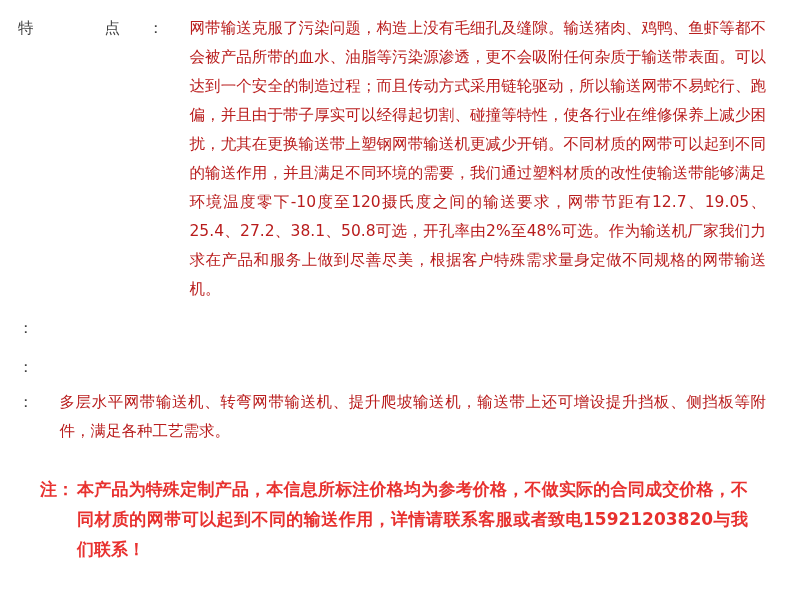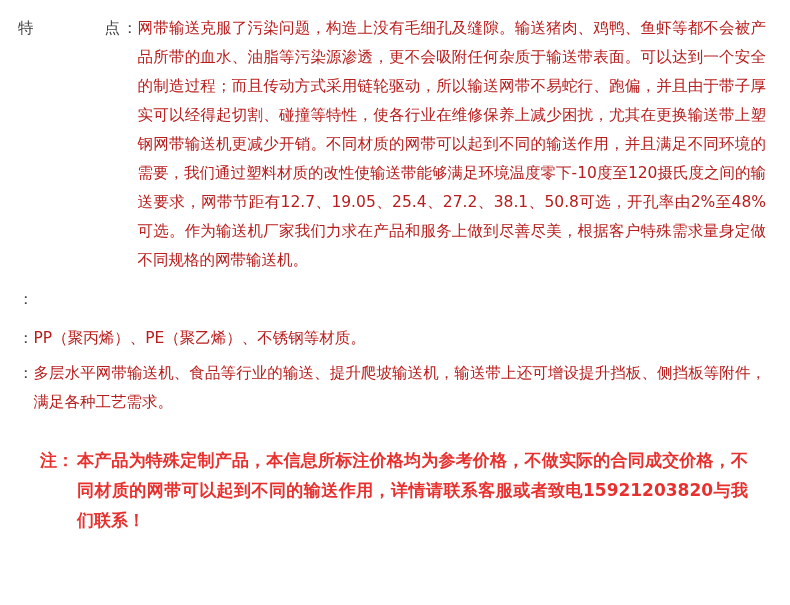--- a/index.html
+++ b/index.html
@@ -18,20 +18,21 @@
     position: relative;
     width: 790px;
     height: 605px;
     box-sizing: border-box;
     padding: 14px 24px 0 18px;
   }
   .spec-row {
     display: flex;
     align-items: flex-start;
     margin-bottom: 10px;
+    gap: 26px;
   }
   .spec-label {
     flex: 0 0 104px;
     width: 104px;
     text-align: justify;
     text-align-last: justify;
     font-size: 15.5px;
     line-height: 29px;
     color: #3f3f3f;
     white-space: nowrap;
@@ -99,26 +100,25 @@
     <div class="spec-colon">：</div>
     <div class="spec-value">网带输送克服了污染问题，构造上没有毛细孔及缝隙。输送猪肉、鸡鸭、鱼虾等都不会被产品所带的血水、油脂等污染源渗透，更不会吸附任何杂质于输送带表面。可以达到一个安全的制造过程；而且传动方式采用链轮驱动，所以输送网带不易蛇行、跑偏，并且由于带子厚实可以经得起切割、碰撞等特性，使各行业在维修保养上减少困扰，尤其在更换输送带上塑钢网带输送机更减少开销。不同材质的网带可以起到不同的输送作用，并且满足不同环境的需要，我们通过塑料材质的改性使输送带能够满足环境温度零下-10度至120摄氏度之间的输送要求，网带节距有12.7、19.05、25.4、27.2、38.1、50.8可选，开孔率由2%至48%可选。作为输送机厂家我们力求在产品和服务上做到尽善尽美，根据客户特殊需求量身定做不同规格的网带输送机。</div>
   </div>
 
   <div class="spec-row">
     <div class="spec-colon">：</div>
   </div>
 
   <div class="spec-row tight">
     <div class="spec-colon">：</div>
-    <div class="spec-value">PP（聚丙烯）、PE（聚乙烯）、不锈钢等材质。</div>
   </div>
 
   <div class="spec-row">
     <div class="spec-colon">：</div>
-    <div class="spec-value">多层水平网带输送机、食品等行业的输送、提升爬坡输送机，输送带上还可增设提升挡板、侧挡板等附件，满足各种工艺需求。</div>
+    <div class="spec-value">多层水平网带输送机、转弯网带输送机、提升爬坡输送机，输送带上还可增设提升挡板、侧挡板等附件，满足各种工艺需求。</div>
   </div>
 
   <div class="note">
     <div class="note-label">注</div>
     <div class="note-colon">：</div>
     <div class="note-body">本产品为特殊定制产品，本信息所标注价格均为参考价格，不做实际的合同成交价格，不同材质的网带可以起到不同的输送作用，详情请联系客服或者致电15921203820与我们联系！</div>
   </div>
 
 </div>
 

